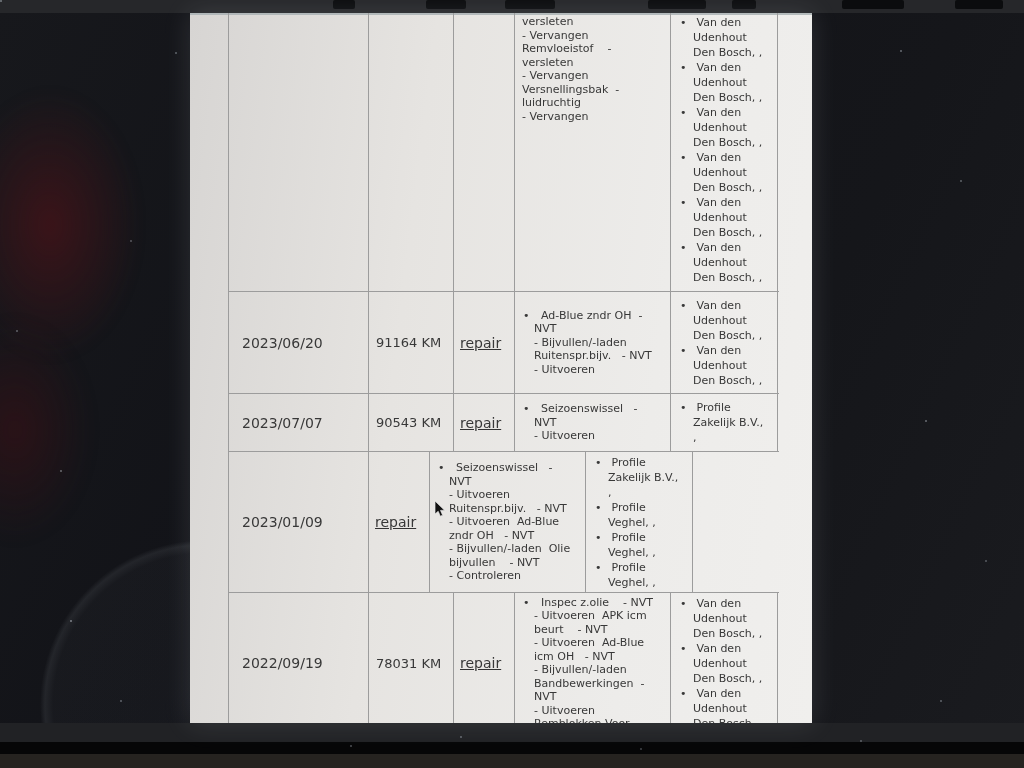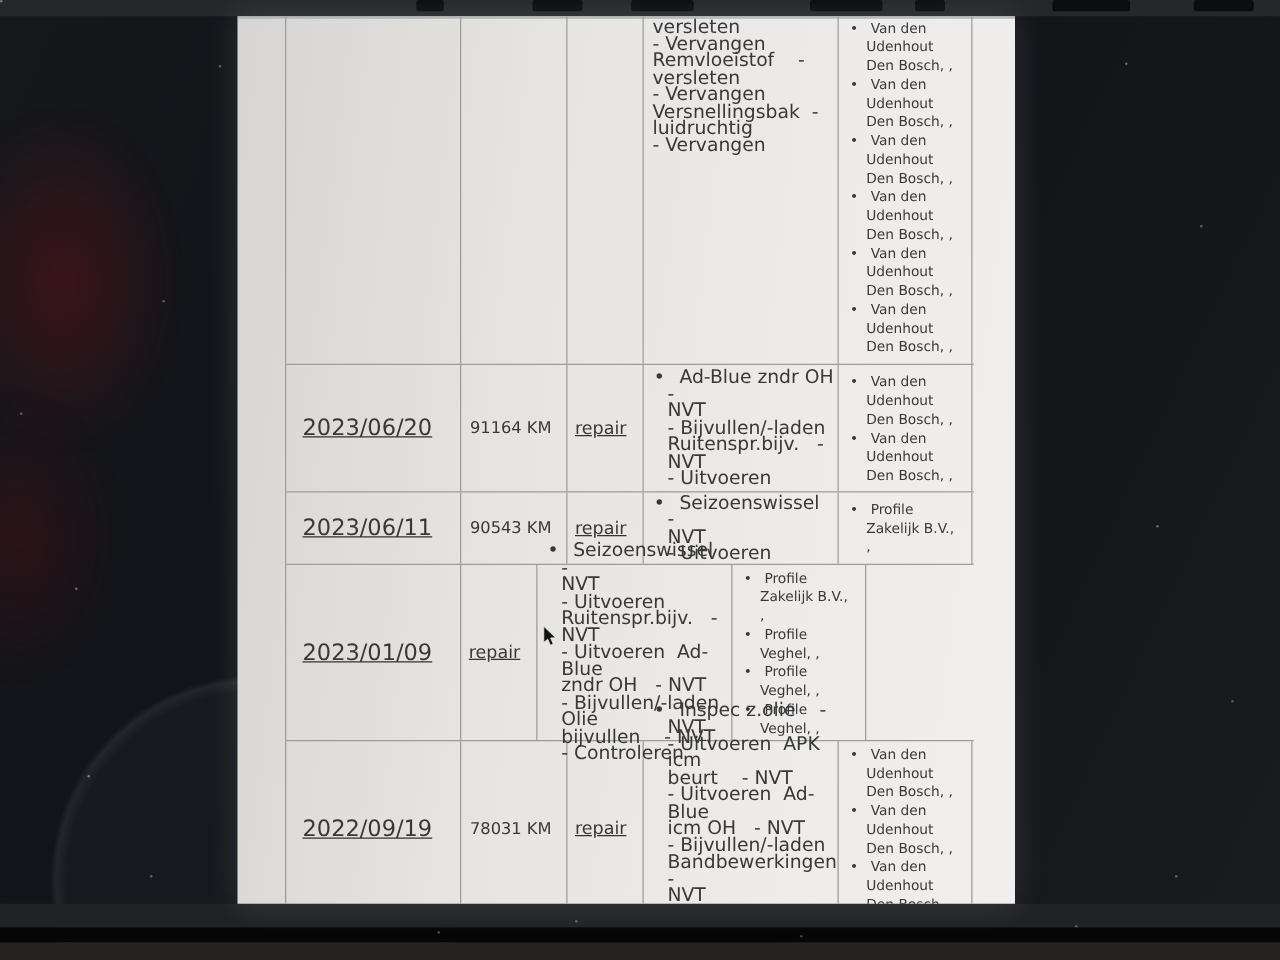--- a/index.html
+++ b/index.html
@@ -36,24 +36,24 @@
   .page{
     position:absolute;left:190px;top:13px;width:622px;height:710px;overflow:hidden;
     background:linear-gradient(97deg,#d7d5d3 0%,#e6e4e1 35%,#edecea 72%,#f0efed 100%);
     box-shadow:0 0 26px rgba(215,222,228,.14);
   }
   .page::before{content:"";position:absolute;left:0;top:0;width:100%;height:2px;background:#a9b1b4;opacity:.85;}
   
   .tbl{position:absolute;left:38px;top:0;width:550px;border-left:1px solid #9c9c9c;color:#333;}
   .row{display:flex;border-bottom:1px solid #9c9c9c;}
   .cell{box-sizing:border-box;border-right:1px solid #9c9c9c;display:flex;flex-direction:column;justify-content:center;}
-  .c-date{width:140px;padding-left:13px;font-size:18px;text-decoration:underline;}
+  .c-date{width:140px;padding-left:13px;font-size:14px;}
   .c-km  {width:85px;padding-left:7px;font-size:13px;}
   .c-type{width:61px;padding-left:6px;font-size:14px;text-decoration:underline;}
-  .c-desc{width:156px;padding:4px 2px 4px 7px;font-size:15px;line-height:13.5px;}
+  .c-desc{width:156px;padding:4px 2px 4px 7px;font-size:11px;line-height:13.5px;}
   .c-loc {width:107px;padding:4px 1px 4px 6px;font-size:11px;line-height:15px;}
   .r1 .cell{justify-content:flex-start;padding-top:2px;}
   .txt{white-space:pre-wrap;color:#383838;}
   .li{position:relative;padding-left:16px;white-space:pre-wrap;color:#383838;}
   .li .bul{position:absolute;left:3px;top:0;}
   .desc-li{padding-left:12px;}
   .desc-li .bul{left:1px;}
   
   .cursor{position:absolute;left:434px;top:501px;width:12px;height:17px;}
 </style>
@@ -147,21 +147,21 @@
 Udenhout
 Den Bosch, ,</span></div>
           <div class="li"><span class="bul">•</span><span> Van den
 Udenhout
 Den Bosch, ,</span></div>
         </div>
       </div>
 
       <div class="row" style="height:57px;">
         <div class="cell c-date">
-            <span class="txt">2023/06/11</span>
+            <span class="txt">2023/07/07</span>
           </div>
         <div class="cell c-km">
             <span class="txt">90543 KM</span>
           </div>
         <div class="cell c-type">
             <span class="txt">repair</span>
           </div>
         <div class="cell c-desc">
           <div class="li desc-li"><span class="bul">•</span><span class="txt">  Seizoenswissel   -
 NVT

